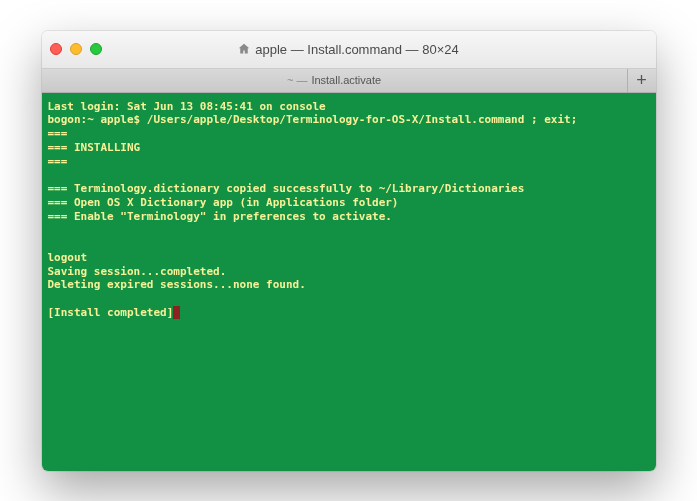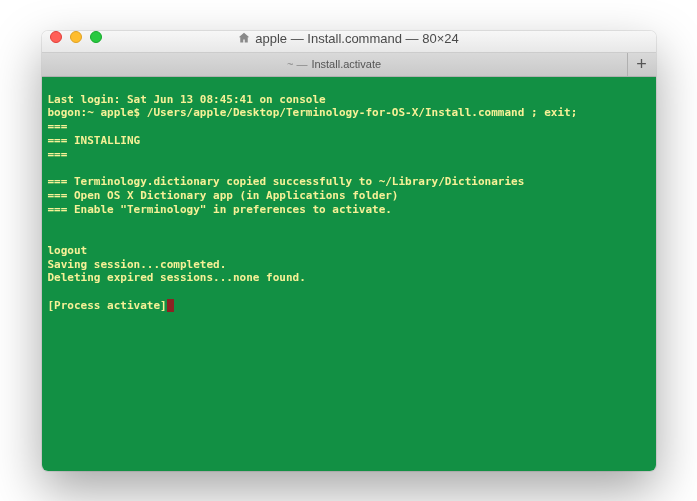--- a/index.html
+++ b/index.html
@@ -16,25 +16,25 @@
       width: 614px;
       height: 440px;
       border-radius: 6px;
       overflow: hidden;
       box-shadow: 0 20px 50px rgba(0,0,0,0.35), 0 0 0 1px rgba(0,0,0,0.08);
       background: #fff;
       display: flex;
       flex-direction: column;
     }
     .titlebar {
-      height: 22px;
+      height: 38px;
       background: linear-gradient(to bottom, #f7f7f7, #e8e8e8);
       border-bottom: 1px solid #ccc;
       display: flex;
-      align-items: flex-start;
+      align-items: center;
       position: relative;
       padding: 0 8px;
     }
     .traffic-lights {
       display: flex;
       gap: 8px;
       align-items: center;
     }
     .light {
       width: 12px;
@@ -87,21 +87,21 @@
       align-items: center;
       justify-content: center;
       font-size: 18px;
       color: #555;
       font-weight: 300;
       background: linear-gradient(to bottom, #d9d9d9, #c9c9c9);
     }
     .terminal {
       flex: 1;
       background: #129044;
-      padding: 16px 6px;
+      padding: 7px 6px;
       font-family: "Menlo", "Monaco", "Consolas", monospace;
       font-size: 11px;
       line-height: 1.25;
       color: #f7f197;
       white-space: pre-wrap;
       word-break: break-all;
       overflow: hidden;
       font-weight: bold;
     }
     .terminal .cursor {
@@ -147,15 +147,15 @@
 
 === Terminology.dictionary copied successfully to ~/Library/Dictionaries
 === Open OS X Dictionary app (in Applications folder)
 === Enable "Terminology" in preferences to activate.
 
 
 logout
 Saving session...completed.
 Deleting expired sessions...none found.</span>
 
-<span>[Process activate]</span><span class="cursor"></span></div>
+<span>[Install completed]</span><span class="cursor"></span></div>
   </div>
 </div>
 
 </body></html>

